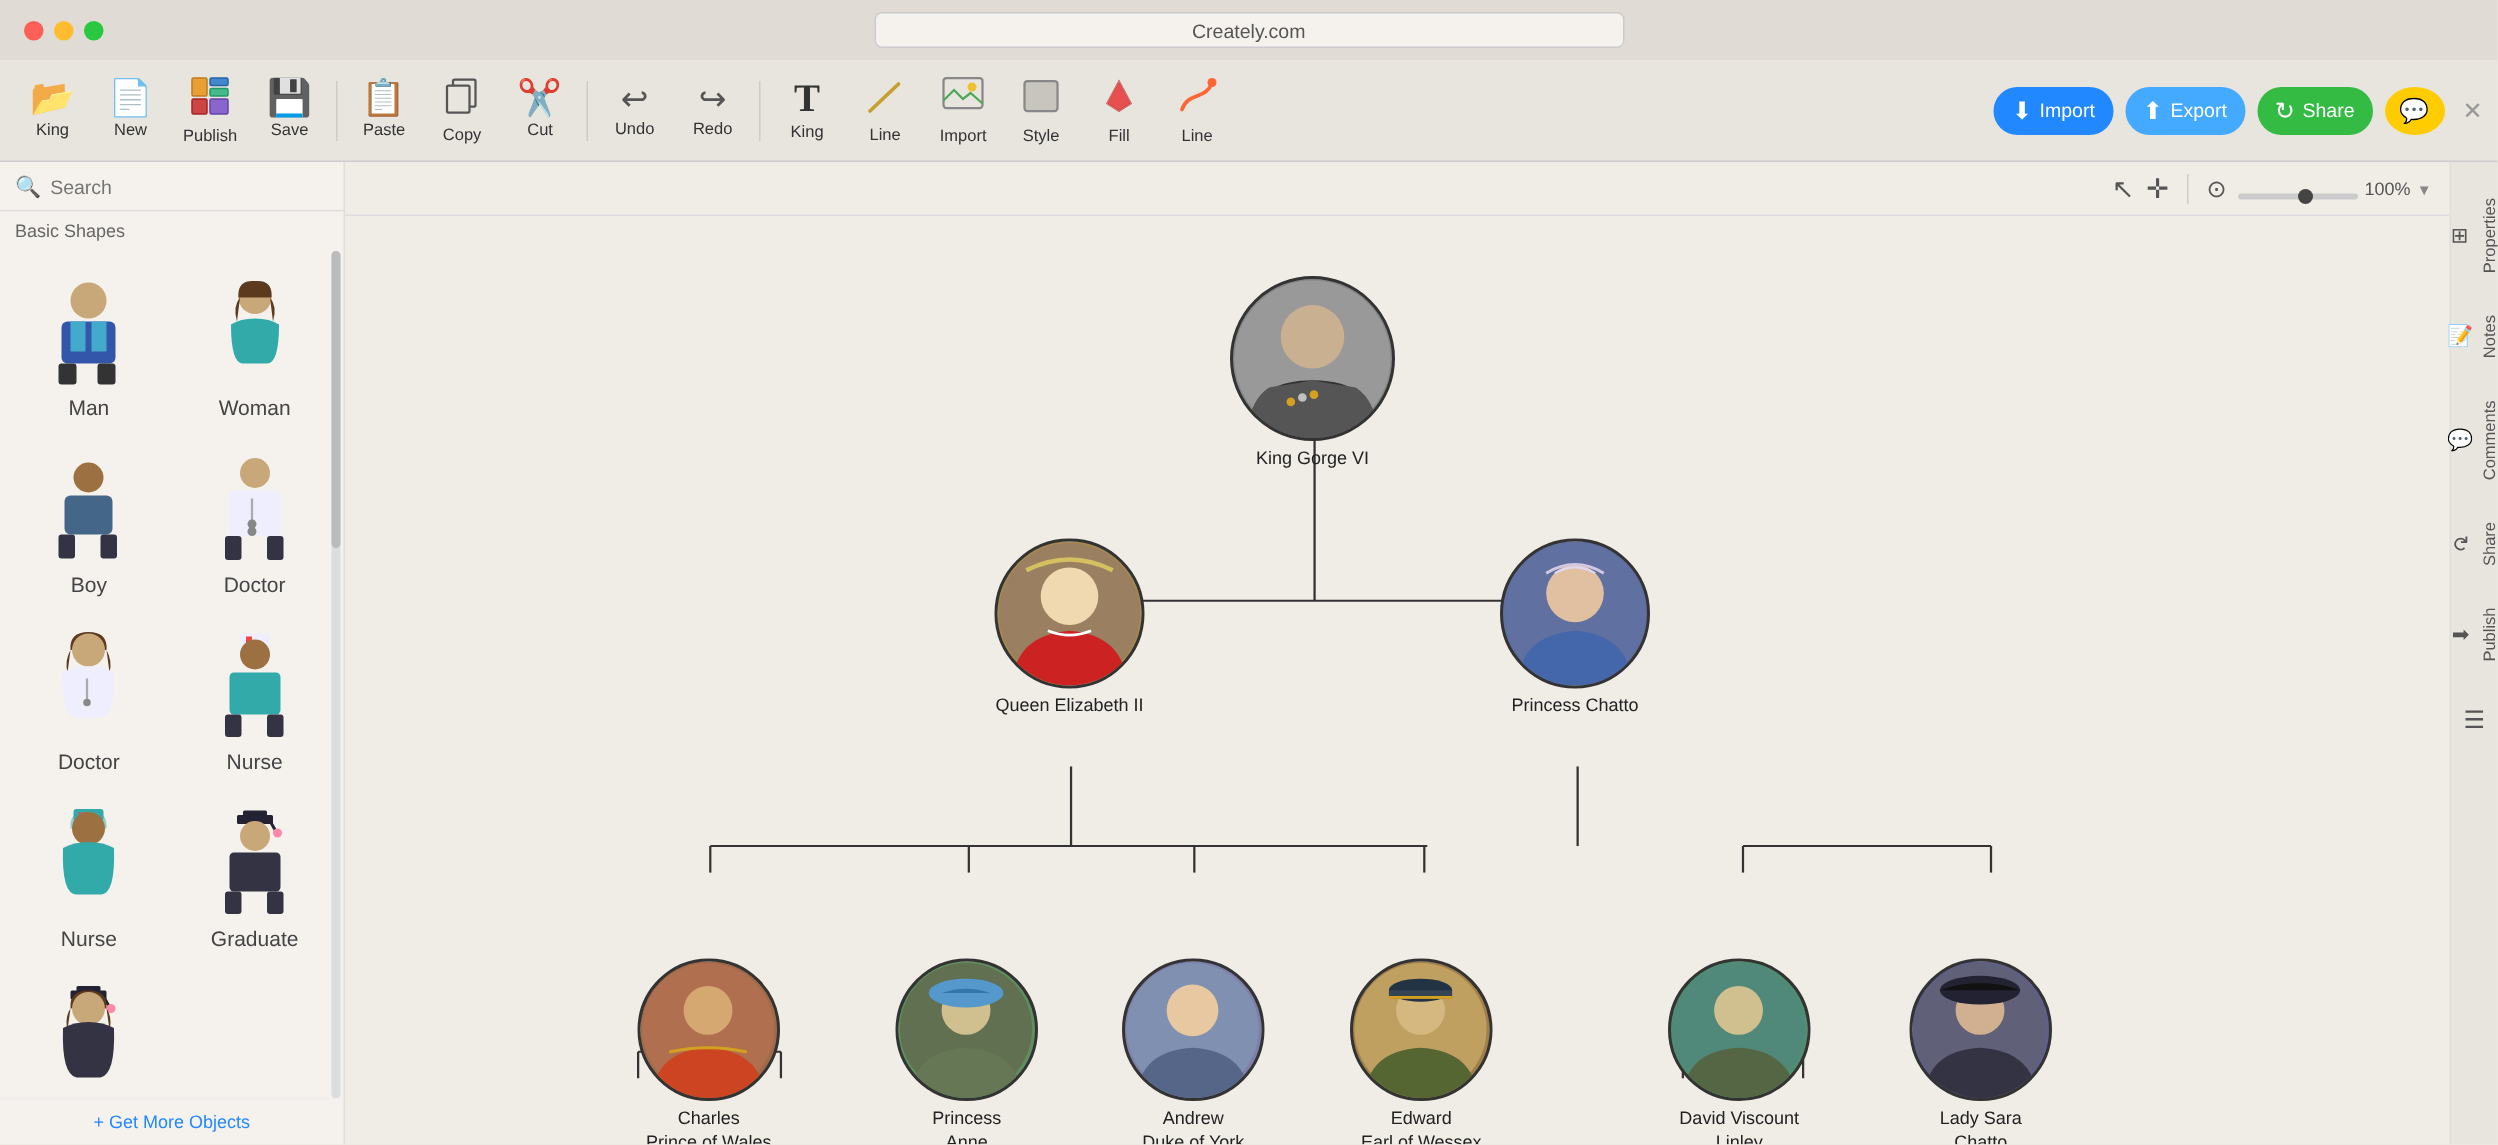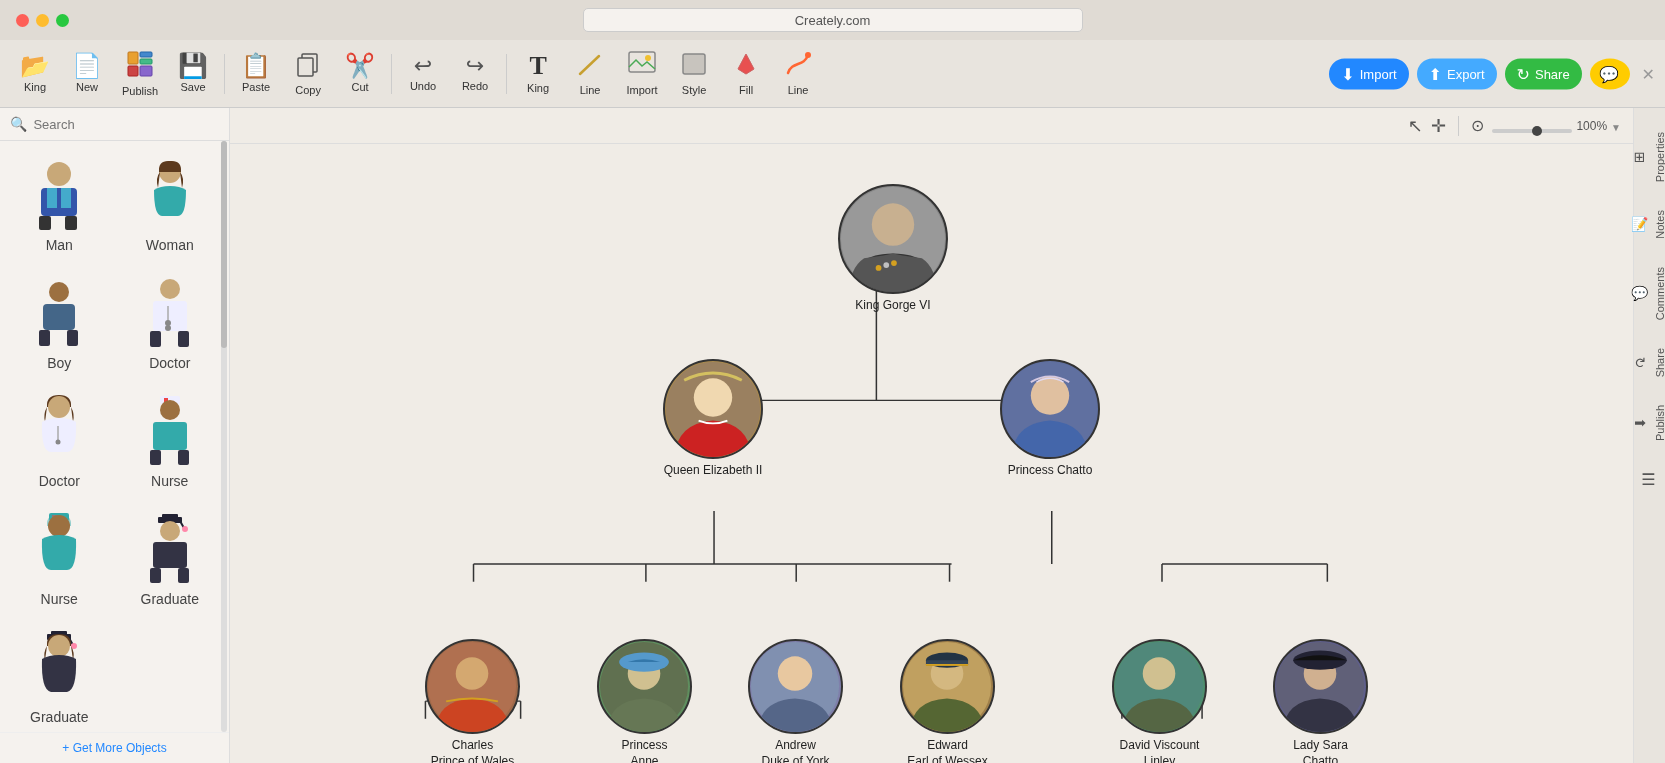--- a/index.html
+++ b/index.html
@@ -414,20 +414,21 @@
   </div>
 </div>
 
 <div class="main-layout">
 
   <div class="shapes-sidebar">
     <div class="search-bar">
       <span class="search-icon">🔍</span>
       <input class="search-input" type="text" placeholder="Search" style="">
     </div>
+    <div class="shapes-title">Basic Shapes</div>
     <div class="shapes-grid">
 
       <div style="position:absolute;right:2px;top:0;bottom:0;width:6px;background:#ddd;border-radius:3px;">
         <div style="width:6px;height:35%;background:#bbb;border-radius:3px;"></div>
       </div>
 
       <div class="shape-item">
         <div class="shape-figure">
           <svg class="person-svg" viewBox="0 0 60 75">
             <circle cx="30" cy="16" r="12" fill="#c8a878"></circle>
@@ -608,21 +609,21 @@
         <line x1="290" y1="630" x2="290" y2="650" stroke="#333" stroke-width="1.5"></line>
 
         <line x1="415" y1="590" x2="415" y2="650" stroke="#333" stroke-width="1.5"></line>
 
         <line x1="930" y1="590" x2="930" y2="630" stroke="#333" stroke-width="1.5"></line>
         <line x1="890" y1="630" x2="970" y2="630" stroke="#333" stroke-width="1.5"></line>
         <line x1="890" y1="630" x2="890" y2="650" stroke="#333" stroke-width="1.5"></line>
         <line x1="970" y1="630" x2="970" y2="650" stroke="#333" stroke-width="1.5"></line>
       </svg>
 
-      <div class="person-node" style="left: 608px; top: 40px;">
+      <div class="person-node" style="left: 590px; top: 40px;">
         <div class="person-circle photo-bg-king" style="width: 110px; height: 110px;">
           <svg width="110" height="110" viewBox="0 0 110 110">
             <circle cx="55" cy="55" r="54" fill="#999"></circle>
             <circle cx="55" cy="40" r="22" fill="#c8b090"></circle>
             <path d="M10 110 Q10 70 55 70 Q100 70 100 110Z" fill="#333"></path>
 
             <path d="M25 75 L45 72 L55 70 L65 72 L85 75 Q100 85 100 110 L10 110 Q10 85 25 75Z" fill="#555"></path>
 
             <circle cx="40" cy="85" r="3" fill="#d4a020"></circle>
             <circle cx="48" cy="82" r="3" fill="#c0c0c0"></circle>

